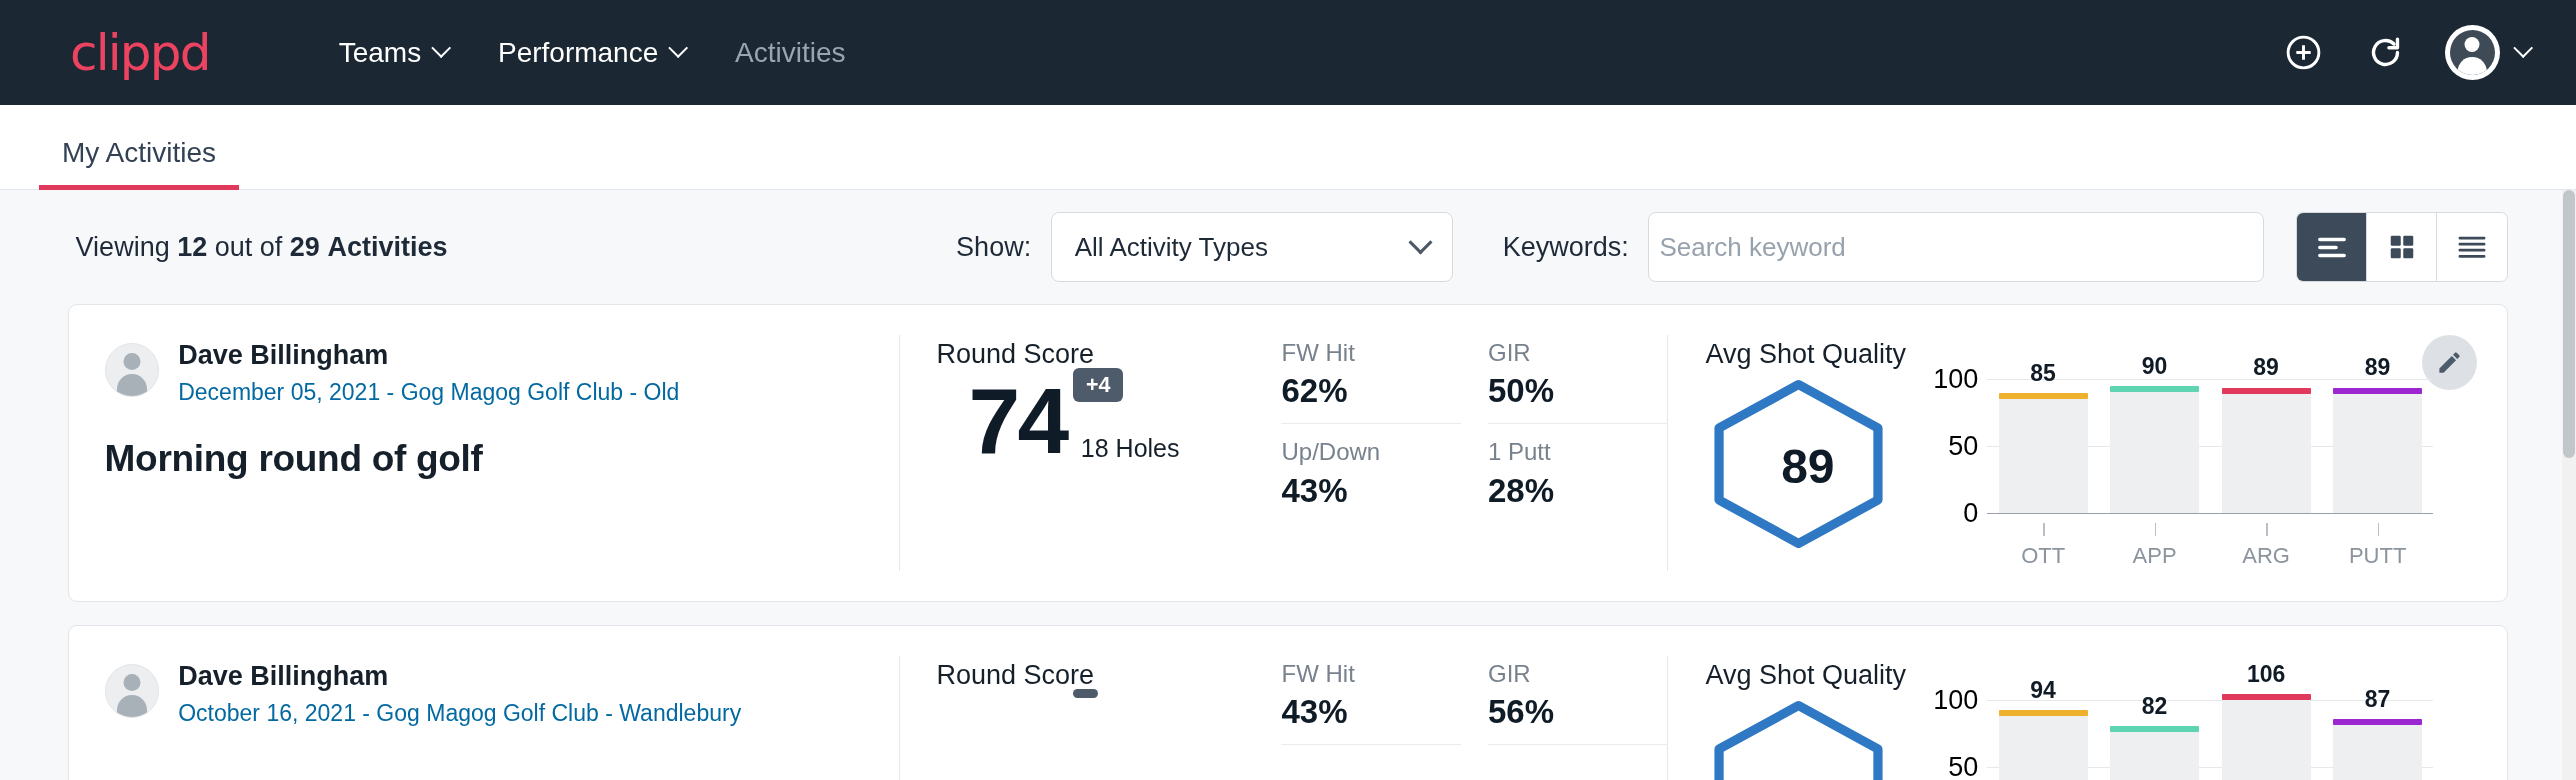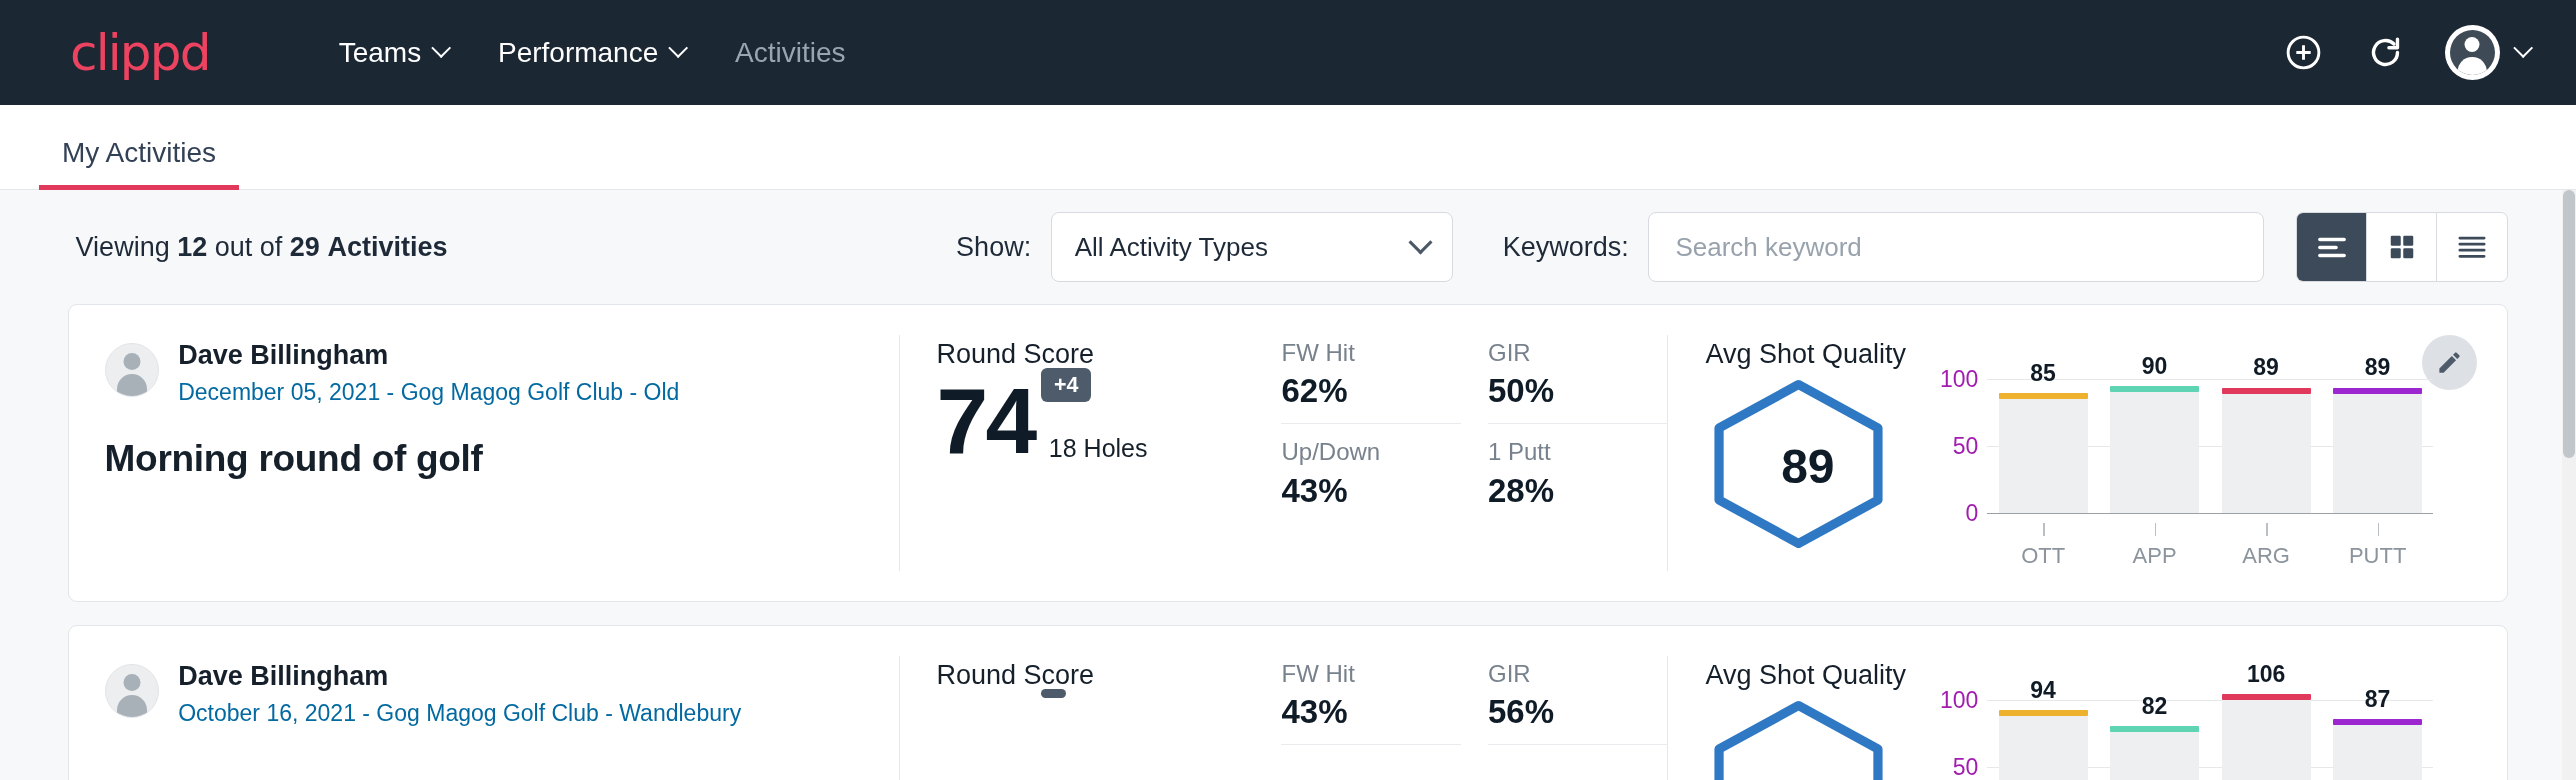--- a/index.html
+++ b/index.html
@@ -144,21 +144,21 @@
     border-right: 3.6px solid #4c5866;
     border-bottom: 3.6px solid #4c5866;
     transform: rotate(45deg) translate(-3.6px,-3.6px);
   }
   .kw-label { font-size: 27px; color:#1e2a38; margin: 0 19.6px 0 50px; }
   .search {
     width: 616px; height: 70px;
     background:#fff;
     border:0.9px solid #d7dbe0;
     border-radius:8px;
-    padding: 0 26px;
+    padding: 0 10px;
     font-size: 26px;
     color:#1e2a38;
     font-family: "Liberation Sans", sans-serif;
     outline:none;
   }
   .search::placeholder { color:#98a2ad; }
   .viewtoggle {
     margin-left: 32px;
     display:flex;
     border:0.9px solid #d7dbe0;
@@ -222,21 +222,21 @@
   .card-title { font-size:37px; font-weight:700; color:#16202b; margin-top:32px; letter-spacing:-0.3px;}
   .card-src { font-size:21.4px; color:#78828d; margin-top:41px; }
 
   .vdiv { width:0.9px; background:#e4e7eb; margin: 30px 0; flex:none; }
 
   .col-score { width: 357px; padding: 34px 0 0 37px; }
   .col-pct   { width: 411px; padding: 34px 0 0 25px; }
   .col-quality { flex:1; padding: 34px 0 0 37px; display:flex; flex-direction:column;}
 
   .sec-title { font-size:27px; color:#16202b; }
-  .score-row { display:flex; align-items:flex-end; margin-top:5.4px; position:relative;}
+  .score-row { display:flex; align-items:flex-end; margin-top:5.4px; position:relative;margin-left:32px;}
   .score-num {
     font-size:93px; font-weight:700; color:#0f1b27; line-height:1;
     letter-spacing:-2.7px;
   }
   .score-badge {
     background:#4d5b6a; color:#fff;
     font-size:21.4px; font-weight:700;
     border-radius:6.2px;
     padding:4.5px 12.5px;
     position:absolute; left:105px; top:-7.1px;
@@ -254,21 +254,21 @@
   .hexnum {
     position:absolute; left:0; right:0; top:50%;
     transform:translateY(-50%);
     text-align:center; font-size:48px; font-weight:700; color:#0f1b27;
   }
 
   
   .chart { margin-left: 23px; display:flex; }
   .yaxis {
     width:54px; text-align:left; position:relative; height:134px;
-    font-size:23px; color:#a21caf;
+    font-size:27px; color:#000000;
   }
   .yaxis span { position:absolute; right:9px; transform:translateY(-50%); }
   .plot { position:relative; width:446px; height:134px; }
   .grid-line { position:absolute; left:0; right:0; height:0.9px; background:#e6e8ea; }
   .grid-line.base { background:#9aa1a8; }
   .bars { position:absolute; left:0; right:0; bottom:0; top:0; display:flex; justify-content:space-around; align-items:flex-end; }
   .bar-col { width:89px; position:relative; height:100%; display:flex; flex-direction:column; justify-content:flex-end; align-items:center;}
   .bar { width:89px; background:#eeeff0; position:relative; }
   .bar-cap { position:absolute; left:0; right:0; top:-6.2px; height:6.2px; border-radius:0.9px;}
   .bar-val { position:absolute; left:0; right:0; text-align:center; font-size:23px; font-weight:700; color:#101b26; }

